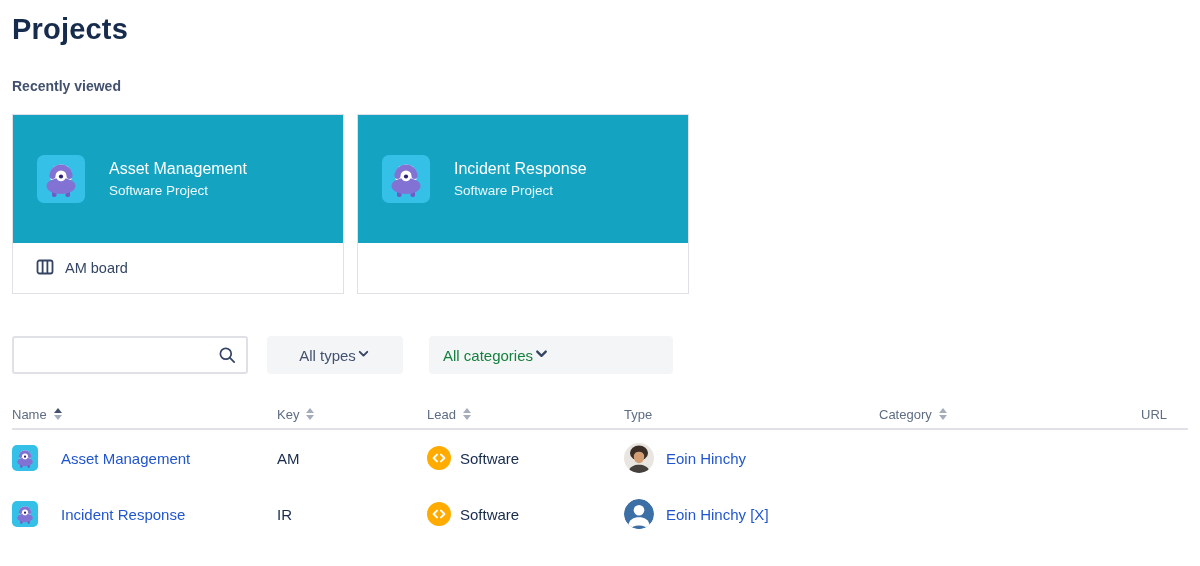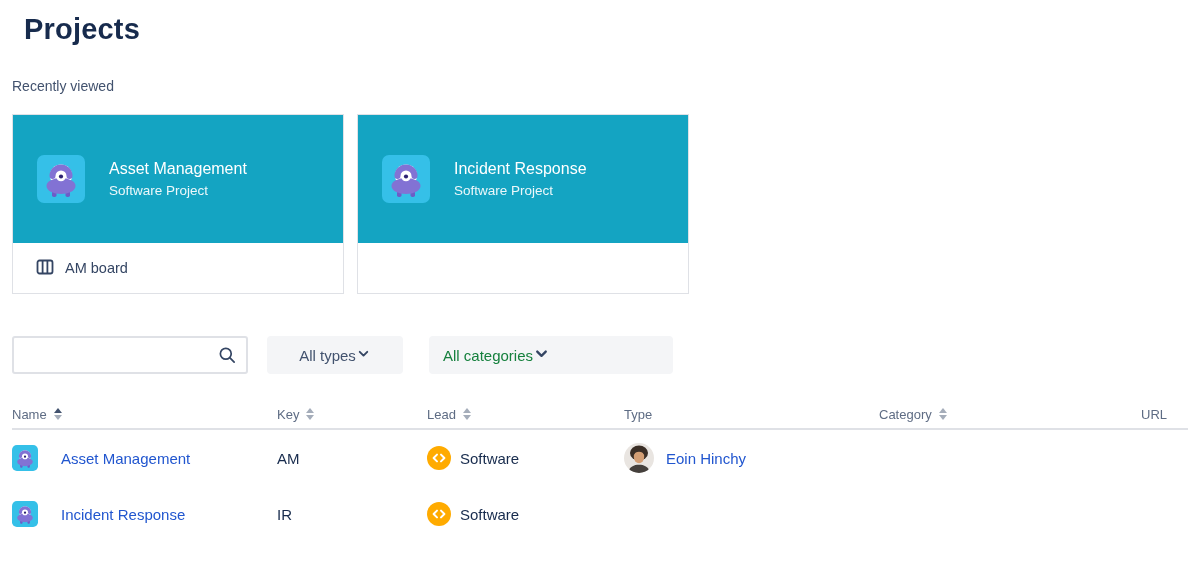--- a/index.html
+++ b/index.html
@@ -1,22 +1,22 @@
 <!DOCTYPE html>
 <html><head>
 <meta charset="utf-8">
 <style>
   * { box-sizing: border-box; margin: 0; padding: 0; }
   html, body { width: 1200px; height: 566px; background: #fff; overflow: hidden; }
   body { font-family: "Liberation Sans", sans-serif; color: #172B4D; }
   .page { padding: 8px 12px 0 12px; width: 1200px; }
 
   
-  .page-title { font-size: 29px; font-weight: 700; color: #172B4D; line-height: 42px; letter-spacing: .2px; margin-left: 12px; }
-  .recent-label { margin-top: 28px; font-size: 14px; font-weight: 400; color: #42526E; }
+  .page-title { font-size: 29px; font-weight: 700; color: #172B4D; line-height: 42px; letter-spacing: .2px; }
+  .recent-label { margin-top: 28px; font-size: 14px; font-weight: 700; color: #42526E; }
 
   
   .cards { display: flex; gap: 13px; margin-top: 20px; }
   .card { width: 332px; height: 180px; background: #fff; border: 1px solid #DFE1E6; cursor: pointer; }
   .card-top { height: 128px; background: #14A4C2; display: flex; align-items: center; padding: 0 24px; gap: 24px; }
   .avatar-lg { width: 48px; height: 48px; flex: 0 0 48px; }
   .card-text { display: flex; flex-direction: column; gap: 5px; }
   .card-title { font-size: 16px; font-weight: 500; color: #fff; }
   .card-subtitle { font-size: 13.5px; color: rgba(255,255,255,.92); }
   .card-footer { height: 50px; display: flex; align-items: center; padding: 4px 22px; }
@@ -243,18 +243,29 @@
       <div class="cell key-text">IR</div>
       <div class="cell">
         <span class="type-icon">
           <svg viewBox="0 0 24 24" width="24" height="24">
             <path d="M10 8.6 L6.6 12 L10 15.4" fill="none" stroke="#fff" stroke-width="2" stroke-linecap="round" stroke-linejoin="round"></path>
             <path d="M14 8.6 L17.4 12 L14 15.4" fill="none" stroke="#fff" stroke-width="2" stroke-linecap="round" stroke-linejoin="round"></path>
           </svg>
         </span>
         <span class="type-text">Software</span>
       </div>
+      <div class="cell">
+        <span class="lead-avatar">
+          <svg viewBox="0 0 30 30" width="30" height="30">
+            <circle cx="15" cy="15" r="15" fill="#3C6FA5"></circle>
+            <circle cx="15" cy="11.3" r="5.3" fill="#fff"></circle>
+            <path d="M4.2 26.5 C5.2 20.5 9.5 18.2 15 18.2 C20.5 18.2 24.8 20.5 25.8 26.5 C23 29.3 7 29.3 4.2 26.5 Z" fill="#fff"></path>
+            <ellipse cx="15" cy="30.5" rx="8.5" ry="4" fill="#3C6FA5"></ellipse>
+          </svg>
+        </span>
+        <a class="lead-link">Eoin Hinchy [X]</a>
+      </div>
       <div class="cell"></div>
       <div class="cell"></div>
     </div>
   </div>
 
 </div>
 
 </body></html>

